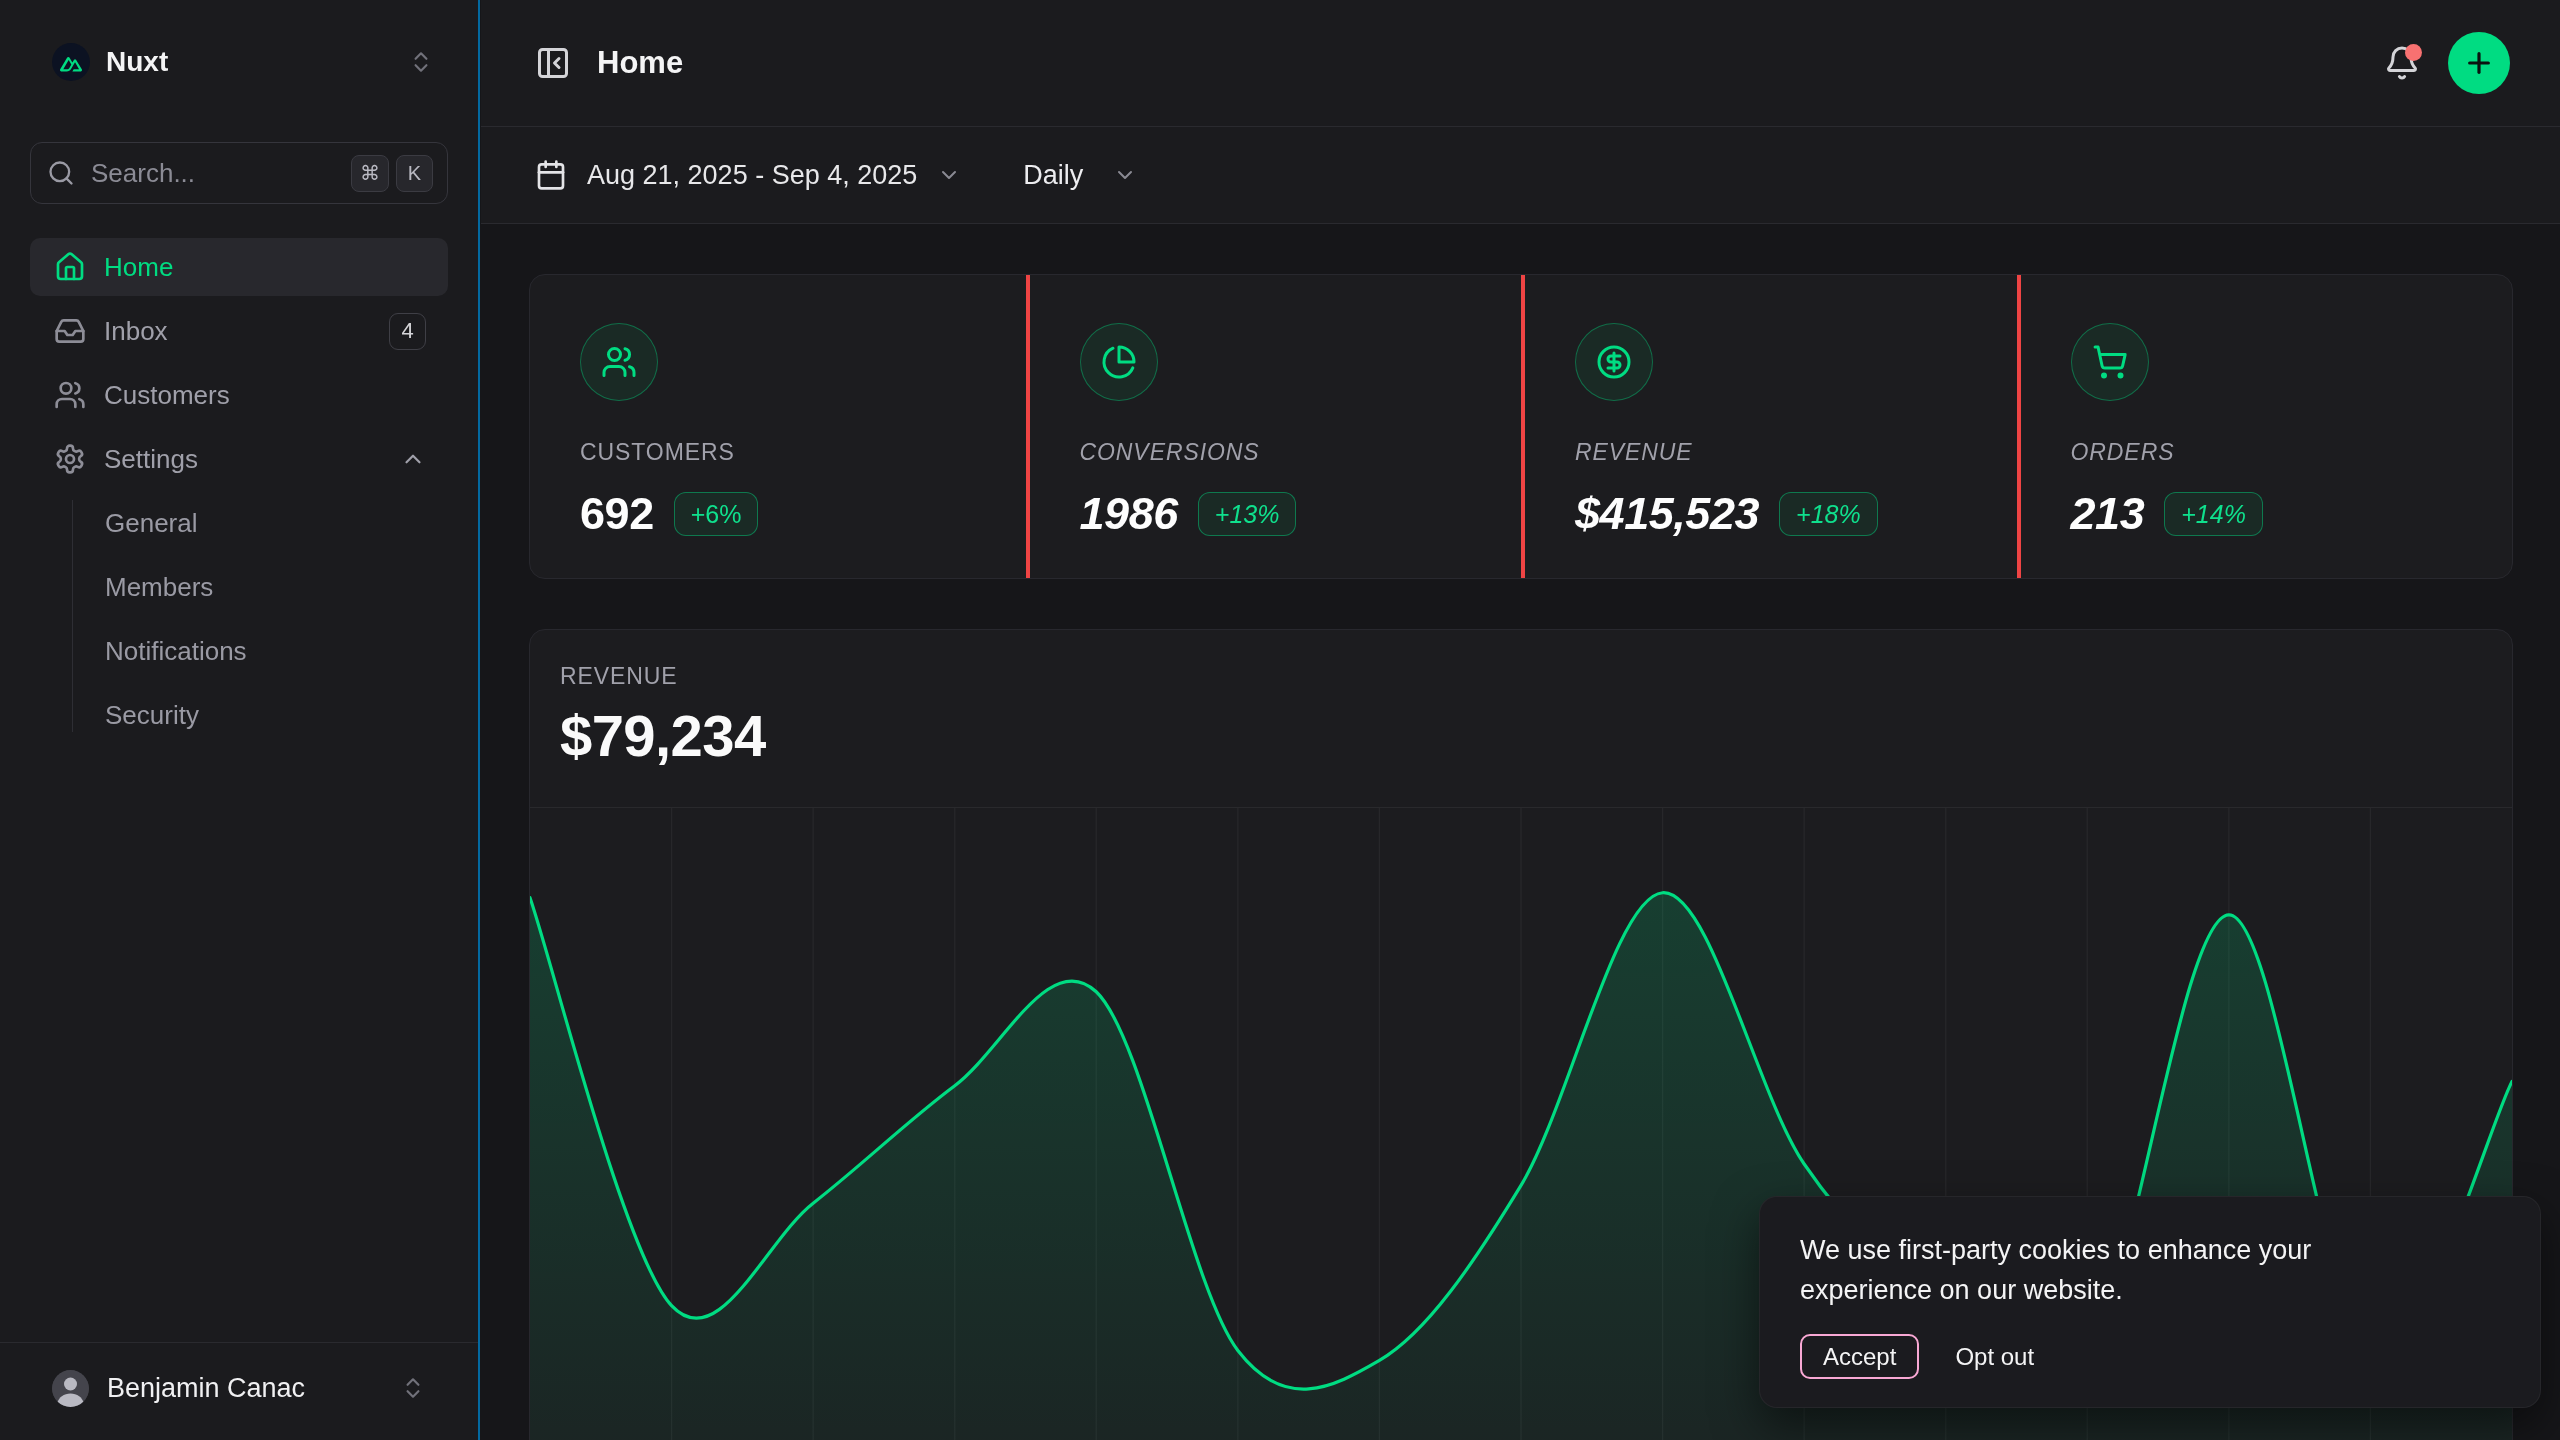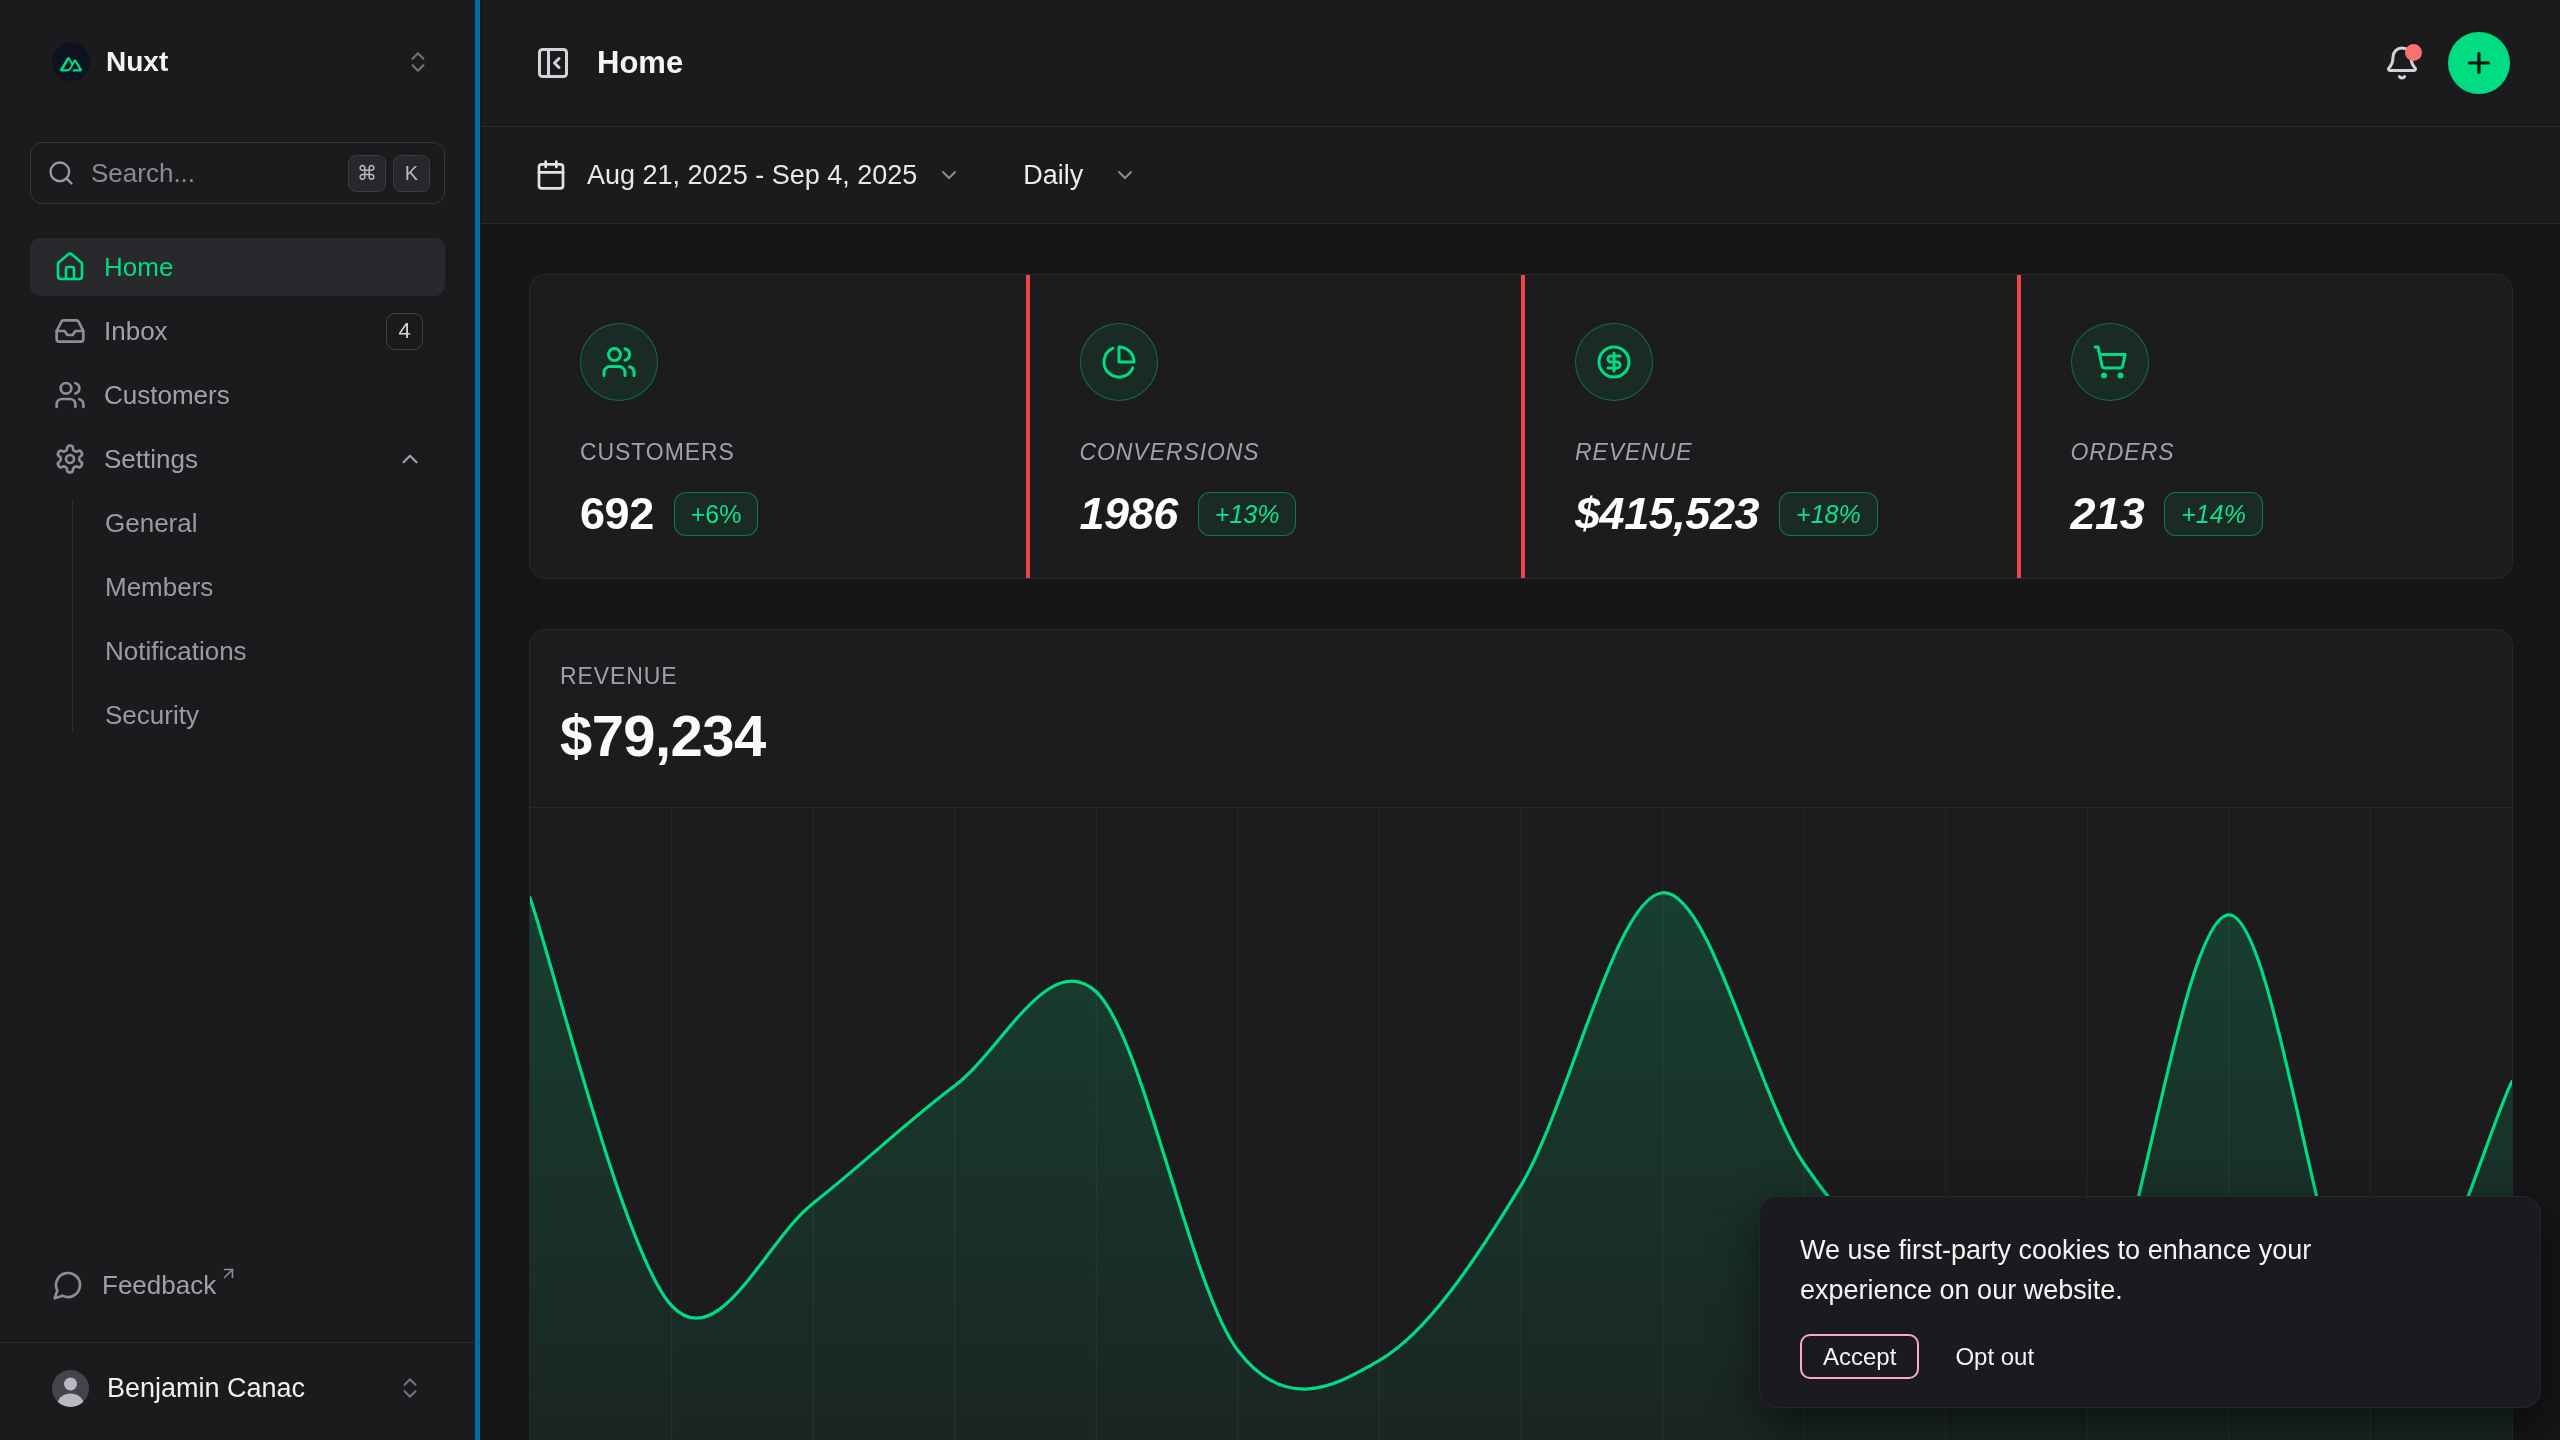--- a/index.html
+++ b/index.html
@@ -1,21 +1,21 @@
 <!DOCTYPE html>
 <html><head>
 <meta charset="utf-8">
 <style>
   * { margin:0; padding:0; box-sizing:border-box; }
   html,body { background:#0c0c0e; }
   body { font-family:"Liberation Sans", sans-serif; overflow:hidden; }
   .page { position:relative; width:2560px; height:1440px; background:#161619; color:#ececf0; overflow:hidden; }
 
   
-  .sidebar { position:absolute; left:0; top:0; bottom:0; width:480px; background:#1b1b1e; border-right:5px solid #0369a1; display:flex; flex-direction:column; padding:0 30px 21px 30px; }
+  .sidebar { position:absolute; left:0; top:0; bottom:0; width:480px; background:#1b1b1e; border-right:2px solid #0369a1; display:flex; flex-direction:column; padding:0 30px 21px 30px; }
   .logo-row { margin:34px 14px 0 22px; height:56px; display:flex; align-items:center; gap:16px; cursor:pointer; }
   .logo-badge { width:38px; height:38px; border-radius:50%; background:#0c1222; display:grid; place-items:center; flex:none; }
   .logo-badge svg { width:22px; height:19px; }
   .logo-name { font-size:28px; font-weight:600; color:#f4f4f5; flex:1; }
   .icon { display:inline-flex; flex:none; }
   .icon svg { width:100%; height:100%; }
   .chev-updown { width:26px; height:26px; color:#71717a; }
 
   .search-bar { margin-top:52px; height:62px; border:1px solid #35353c; border-radius:12px; display:flex; align-items:center; padding:0 14px 0 16px; gap:16px; cursor:pointer; }
   .search-icon { width:28px; height:28px; color:#9a9aa4; }
@@ -178,36 +178,20 @@
         <div class="sub-item">General</div>
         <div class="sub-item">Members</div>
         <div class="sub-item">Notifications</div>
         <div class="sub-item">Security</div>
       </div>
     </nav>
 
     <div class="nav-spacer"></div>
 
     <div class="side-footer">
-      <div class="nav-item">
-        <span class="icon nicon">
-          <svg viewBox="0 0 24 24" fill="none" stroke="currentColor" stroke-width="2" stroke-linecap="round" stroke-linejoin="round">
-              <path d="M7.9 20A9 9 0 1 0 4 16.1L2 22Z"></path>
-            </svg>
-        </span>
-        <span class="ext-label">
-          <span>Feedback</span>
-          <span class="icon ext-arrow">
-            <svg viewBox="0 0 24 24" fill="none" stroke="currentColor" stroke-width="2" stroke-linecap="round" stroke-linejoin="round">
-                <path d="M7 7h10v10"></path>
-                <path d="M7 17 17 7"></path>
-              </svg>
-          </span>
-        </span>
-      </div>
     </div>
 
     <div class="user-section">
       <div class="user-row">
         <span class="avatar">
           <svg viewBox="0 0 37 37">
               <circle cx="18.5" cy="18.5" r="18.5" fill="#44444c"></circle>
               <circle cx="18.5" cy="14" r="6.5" fill="#b9b9c2"></circle>
               <path d="M5 34c1.5-7 7-10.5 13.5-10.5S30.5 27 32 34a18.5 18.5 0 0 1-27 0Z" fill="#b9b9c2"></path>
             </svg>

